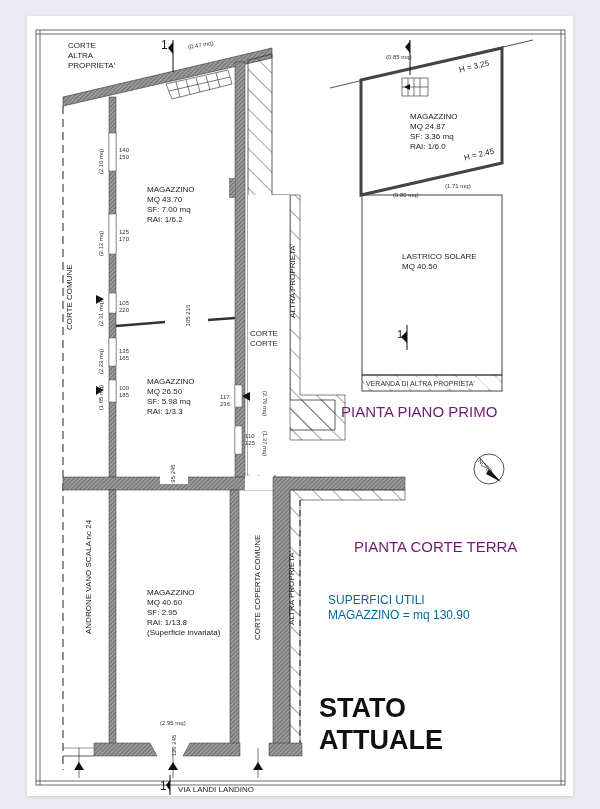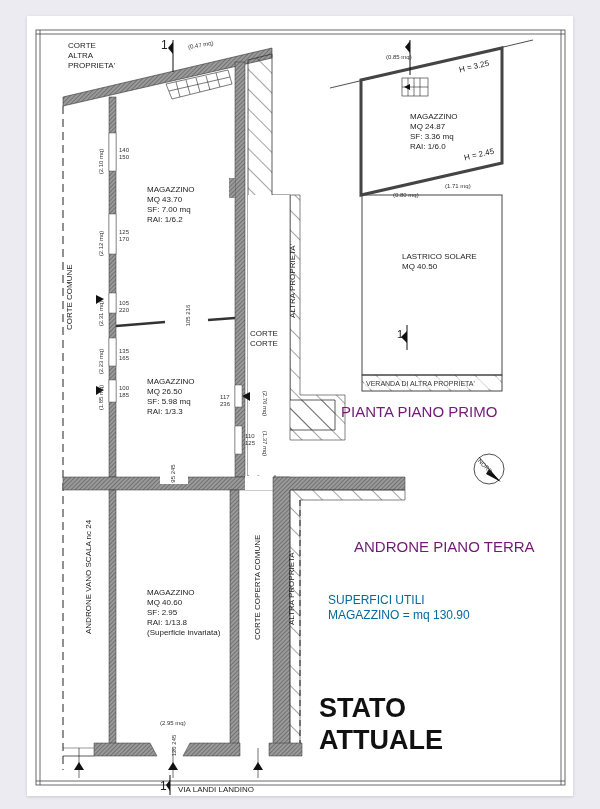--- a/index.html
+++ b/index.html
@@ -232,21 +232,21 @@
 <div class="lbl-sm" style="left:164px;top:470px;transform:rotate(-90deg);"><span>95</span> <span>245</span></div>
 <div class="lbl-sm" style="left:160px;top:720px;">(2.95 mq)</div>
 <div class="lbl-sm" style="left:164px;top:742px;transform:rotate(-90deg);"><span>120</span> <span>245</span></div>
 
 <div class="lbl" style="left:160px;top:781px;font-size:12px;">1</div>
 <div class="lbl" style="left:178px;top:785px;">VIA LANDI LANDINO</div>
 
 <div class="lbl-sm" style="left:476px;top:463px;transform:rotate(45deg);">NORD</div>
 
 <div class="title" style="left:341px;top:403px;">PIANTA PIANO PRIMO</div>
-<div class="title" style="left:354px;top:538px;">ANDRONE PIANO TERRA</div>
+<div class="title" style="left:354px;top:538px;">PIANTA CORTE TERRA</div>
 
 <div class="summary" style="left:328px;top:593px;">
   <div>SUPERFICI UTILI</div>
   <div>MAGAZZINO = mq 130.90</div>
 </div>
 
 <div class="big" style="left:319px;top:692px;font-weight:bold;">
   <div>STATO</div>
   <div>ATTUALE</div>
 </div>

